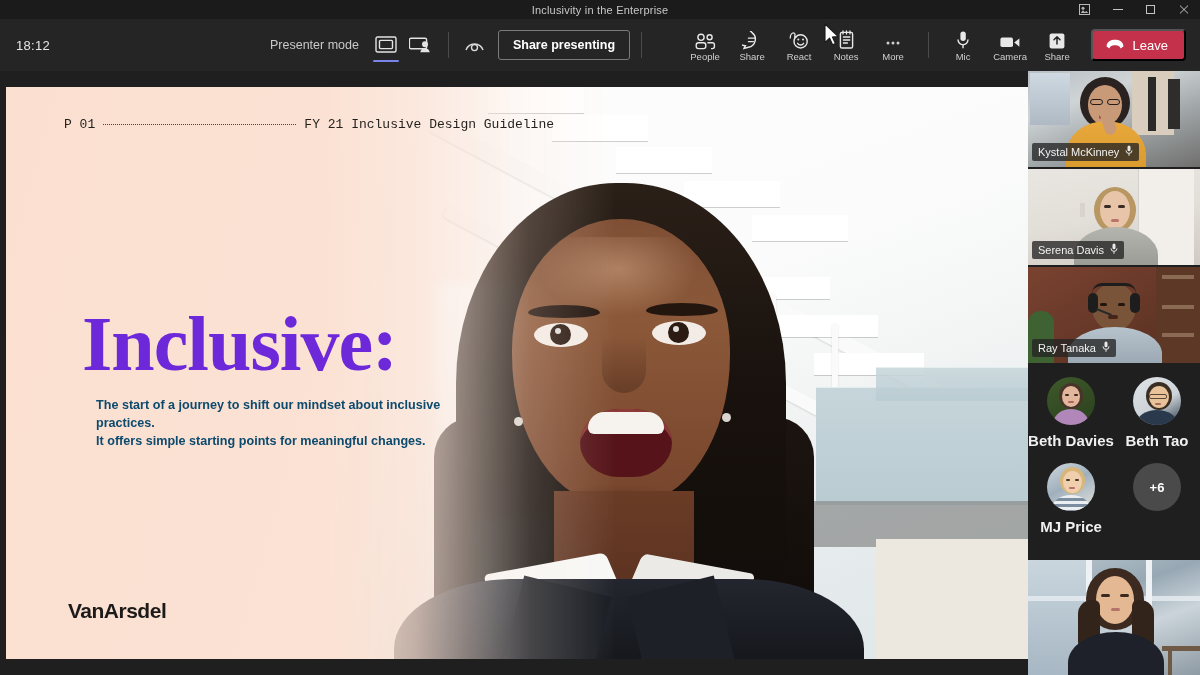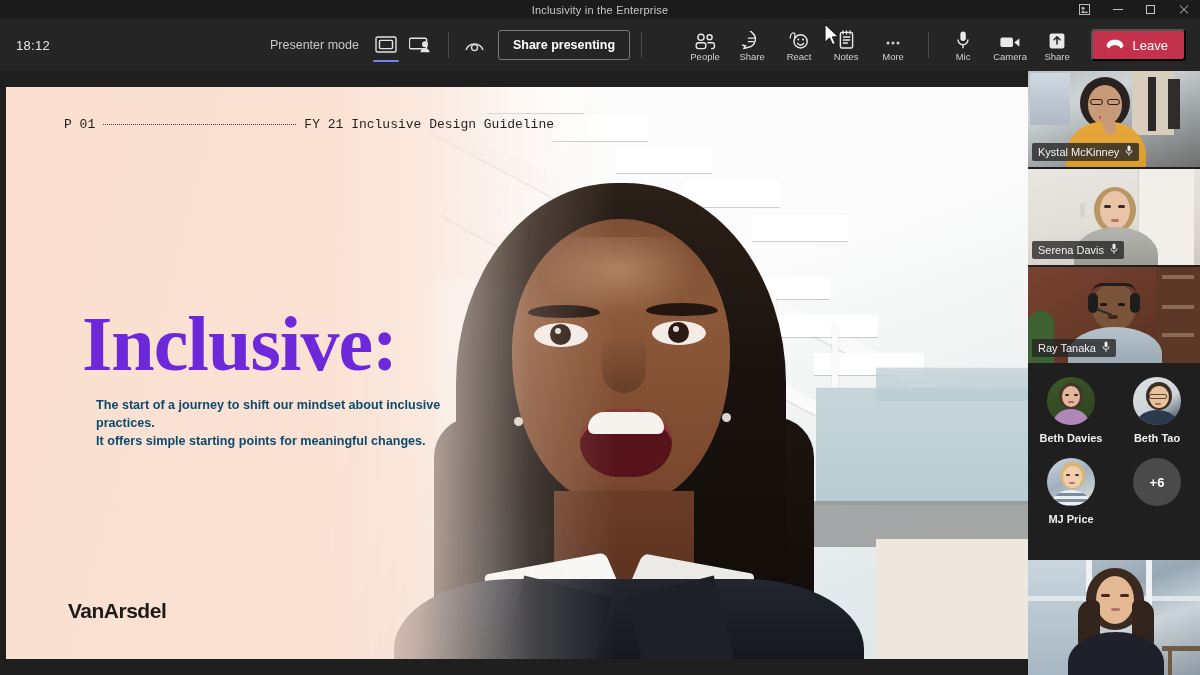--- a/index.html
+++ b/index.html
@@ -225,21 +225,21 @@
   .nameplate {
     position: absolute; left: 4px; bottom: 6px; height: 18px; padding: 0 6px;
     background: rgba(36,36,36,.78); display: flex; align-items: center; gap: 6px;
     border-radius: 2px;
   }
   .nameplate .nm { font-size: 11px; color: #f2f2f2; white-space: nowrap; }
   .grid-block { padding: 14px 0 6px; }
   .grid-row { display: flex; justify-content: space-around; margin-bottom: 14px; }
   .pcell { width: 74px; display: flex; flex-direction: column; align-items: center; gap: 7px; }
   .pav { width: 48px; height: 48px; border-radius: 50%; overflow: hidden; position: relative; }
-  .pname { font-size: 11px; color: #f0f0f0; font-weight: bold; white-space: nowrap; text-align: center; }
+  .pname { font-size: 15px; color: #f0f0f0; font-weight: bold; white-space: nowrap; text-align: center; }
   .overflow {
     width: 48px; height: 48px; border-radius: 50%; background: #4a4a4a;
     display: flex; align-items: center; justify-content: center;
     font-size: 13px; font-weight: bold; color: #fff;
   }
   .bottom-tile { position: relative; width: 172px; height: 115px; margin-top: auto; overflow: hidden; background:#2f3338; }
 
   
   .ph { position: absolute; inset: 0; }
   .ph-head { position: absolute; border-radius: 50%; }

